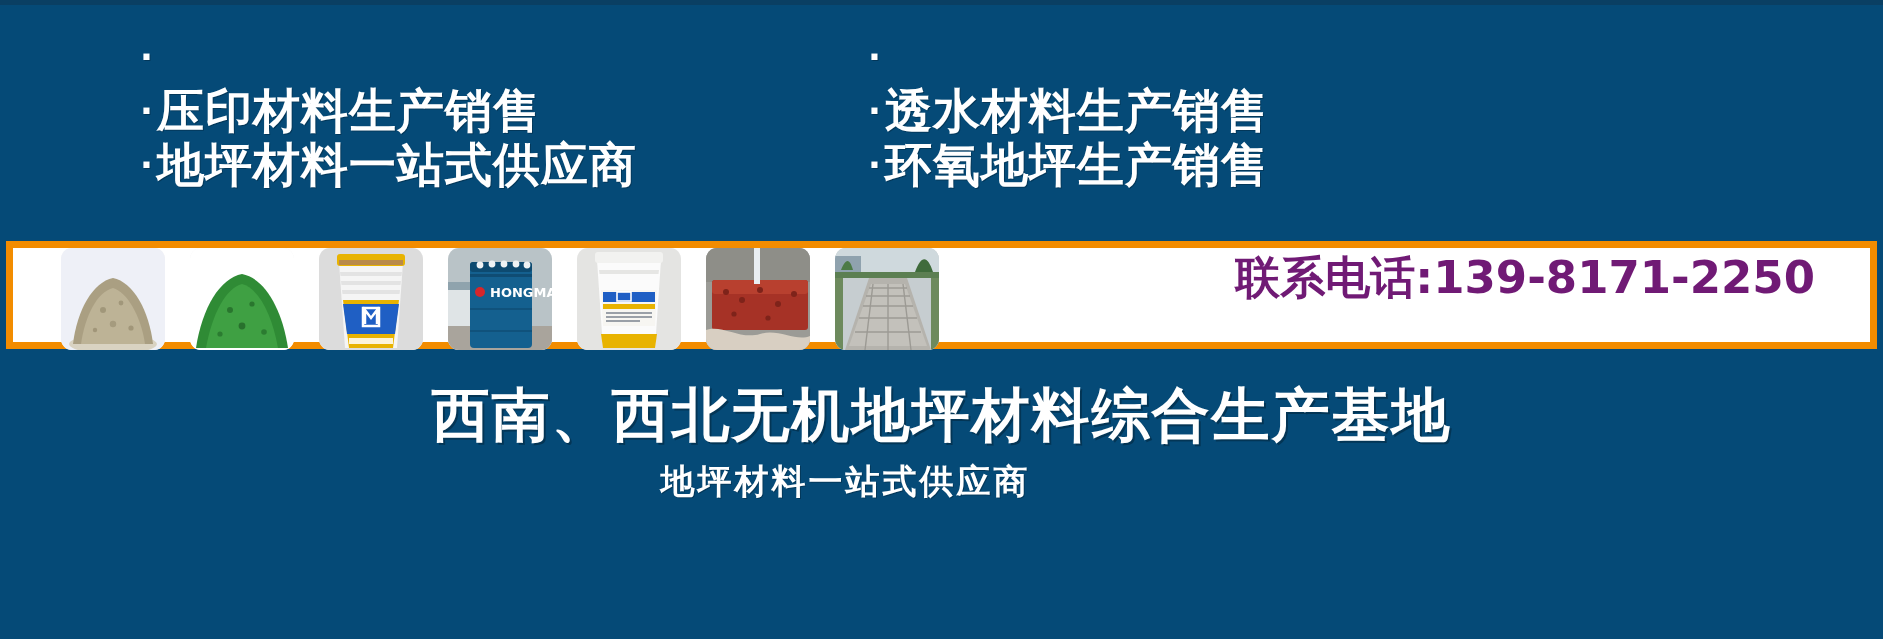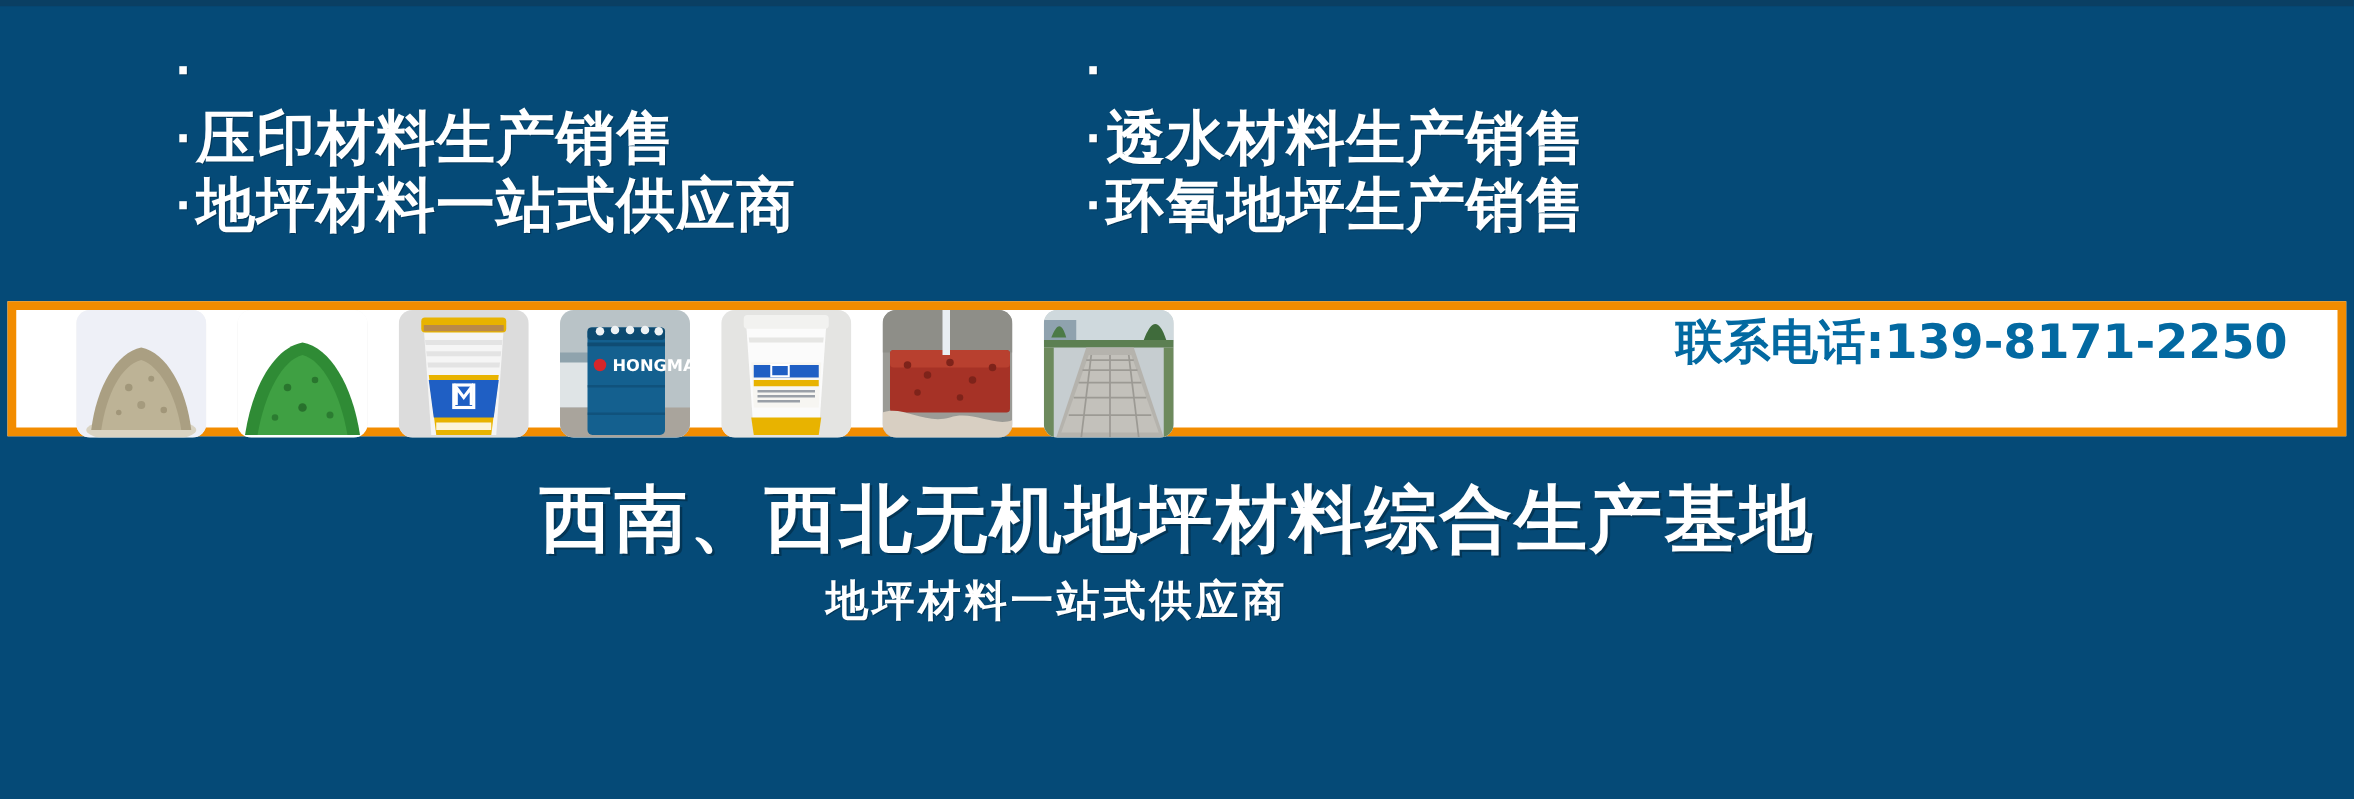--- a/index.html
+++ b/index.html
@@ -57,23 +57,23 @@
   }
   .thumb{
     width:104px;height:102px;border-radius:11px;
     overflow:hidden;position:relative;
     background:#f4f4f4;
     flex:0 0 auto;
   }
   .thumb svg{display:block;width:104px;height:102px;}
 
   .phone{
-    margin-left:auto;margin-right:40px;
-    color:#0369a1;
-    font-size:38px;
+    margin-left:auto;margin-right:55px;
+    color:#701a75;
+    font-size:45px;
     font-weight:700;
     letter-spacing:0px;
     white-space:nowrap;
     font-family:"DejaVu Sans","Liberation Sans",sans-serif;
   }
 
   
   .headline{
     position:absolute;left:0;top:382px;width:1883px;
     text-align:center;

